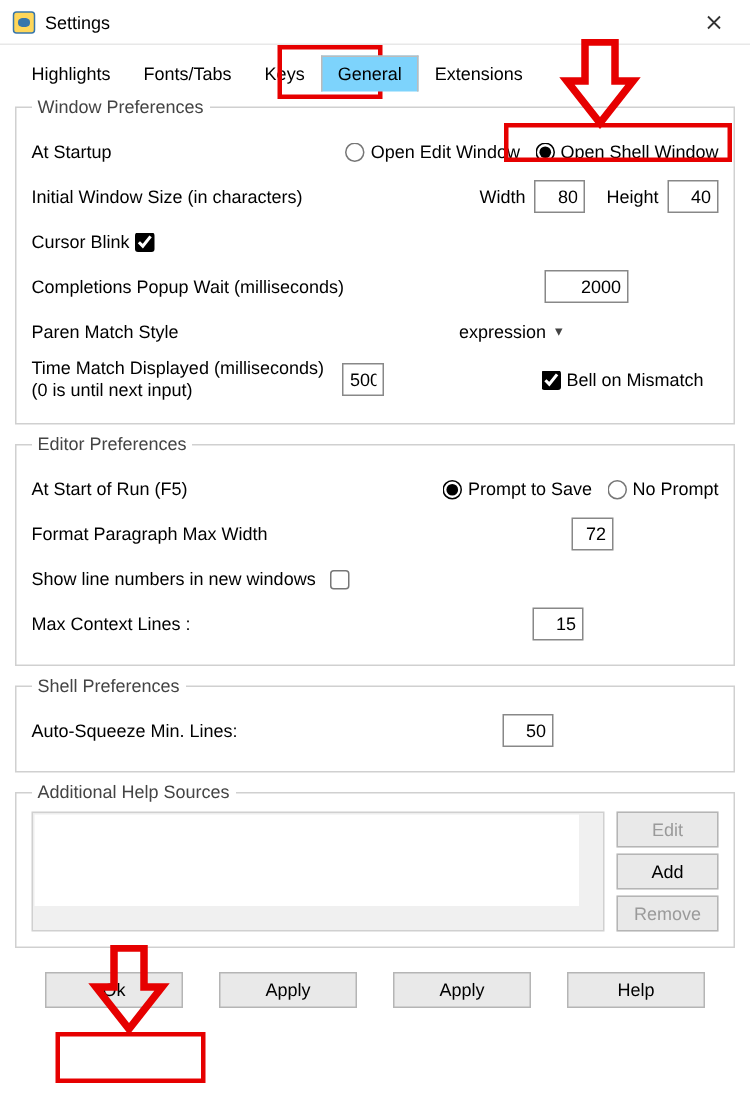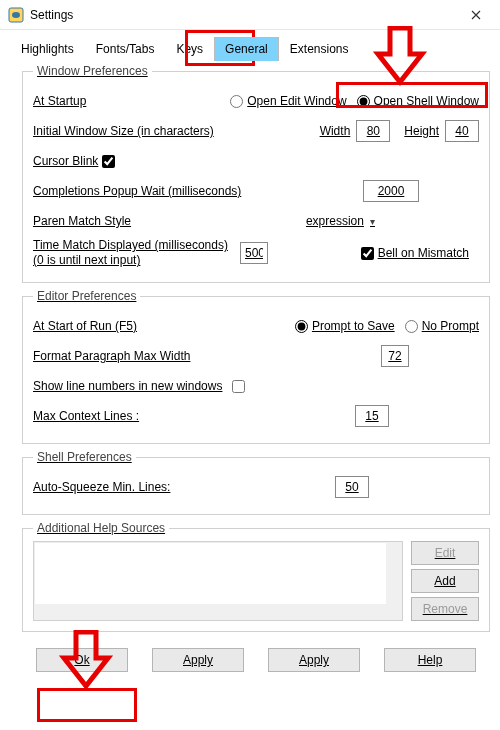--- a/index.html
+++ b/index.html
@@ -50,22 +50,21 @@
     background: #fff;
   }
   .tab.active {
     border-color: #bbb;
     background: #7dd3fc;
     z-index: 2;
   }
 
   
   .content {
-    padding: 0 10px 6px 22px;
-    text-decoration: underline;
+    padding: 0 10px 6px 10px;
   }
 
   
   fieldset {
     border: 1px solid #d0d0d0;
     margin: 4px 0 6px;
     padding: 6px 10px 10px;
     position: relative;
   }
   fieldset > legend {
@@ -82,21 +81,21 @@
   }
   .label { flex: 0 0 auto; }
   .spacer { flex: 1; }
 
   input[type="text"].num {
     width: 34px;
     height: 22px;
     border: 1px solid #888;
     font-size: 12px;
     padding: 2px 4px;
-    text-align: center;
+    text-align: right;
     background: #fff;
   }
   input[type="text"].num.w44 { width: 28px; }
   input[type="text"].num.w56 { width: 56px; }
 
   input[type="radio"], input[type="checkbox"] {
     accent-color: #000;
     margin: 0 4px 0 0;
     width: 13px; height: 13px;
     vertical-align: middle;

